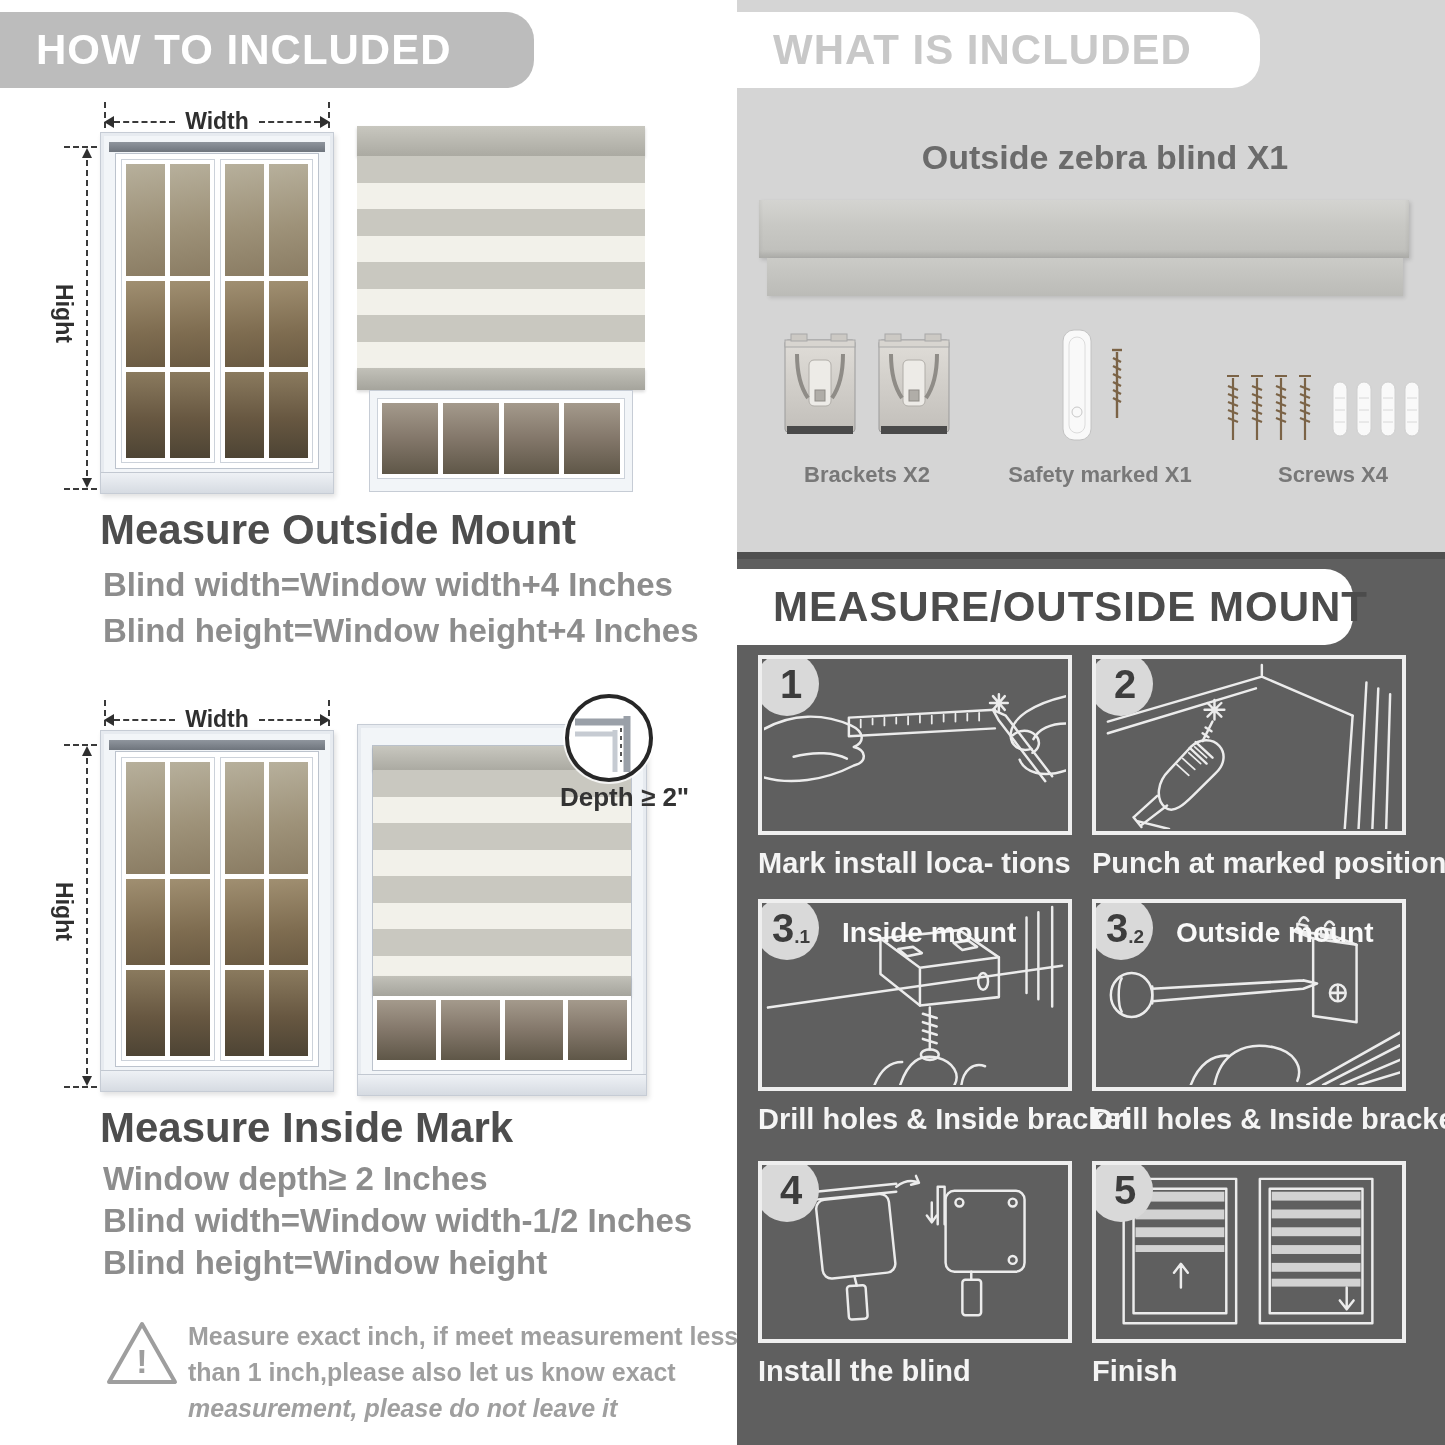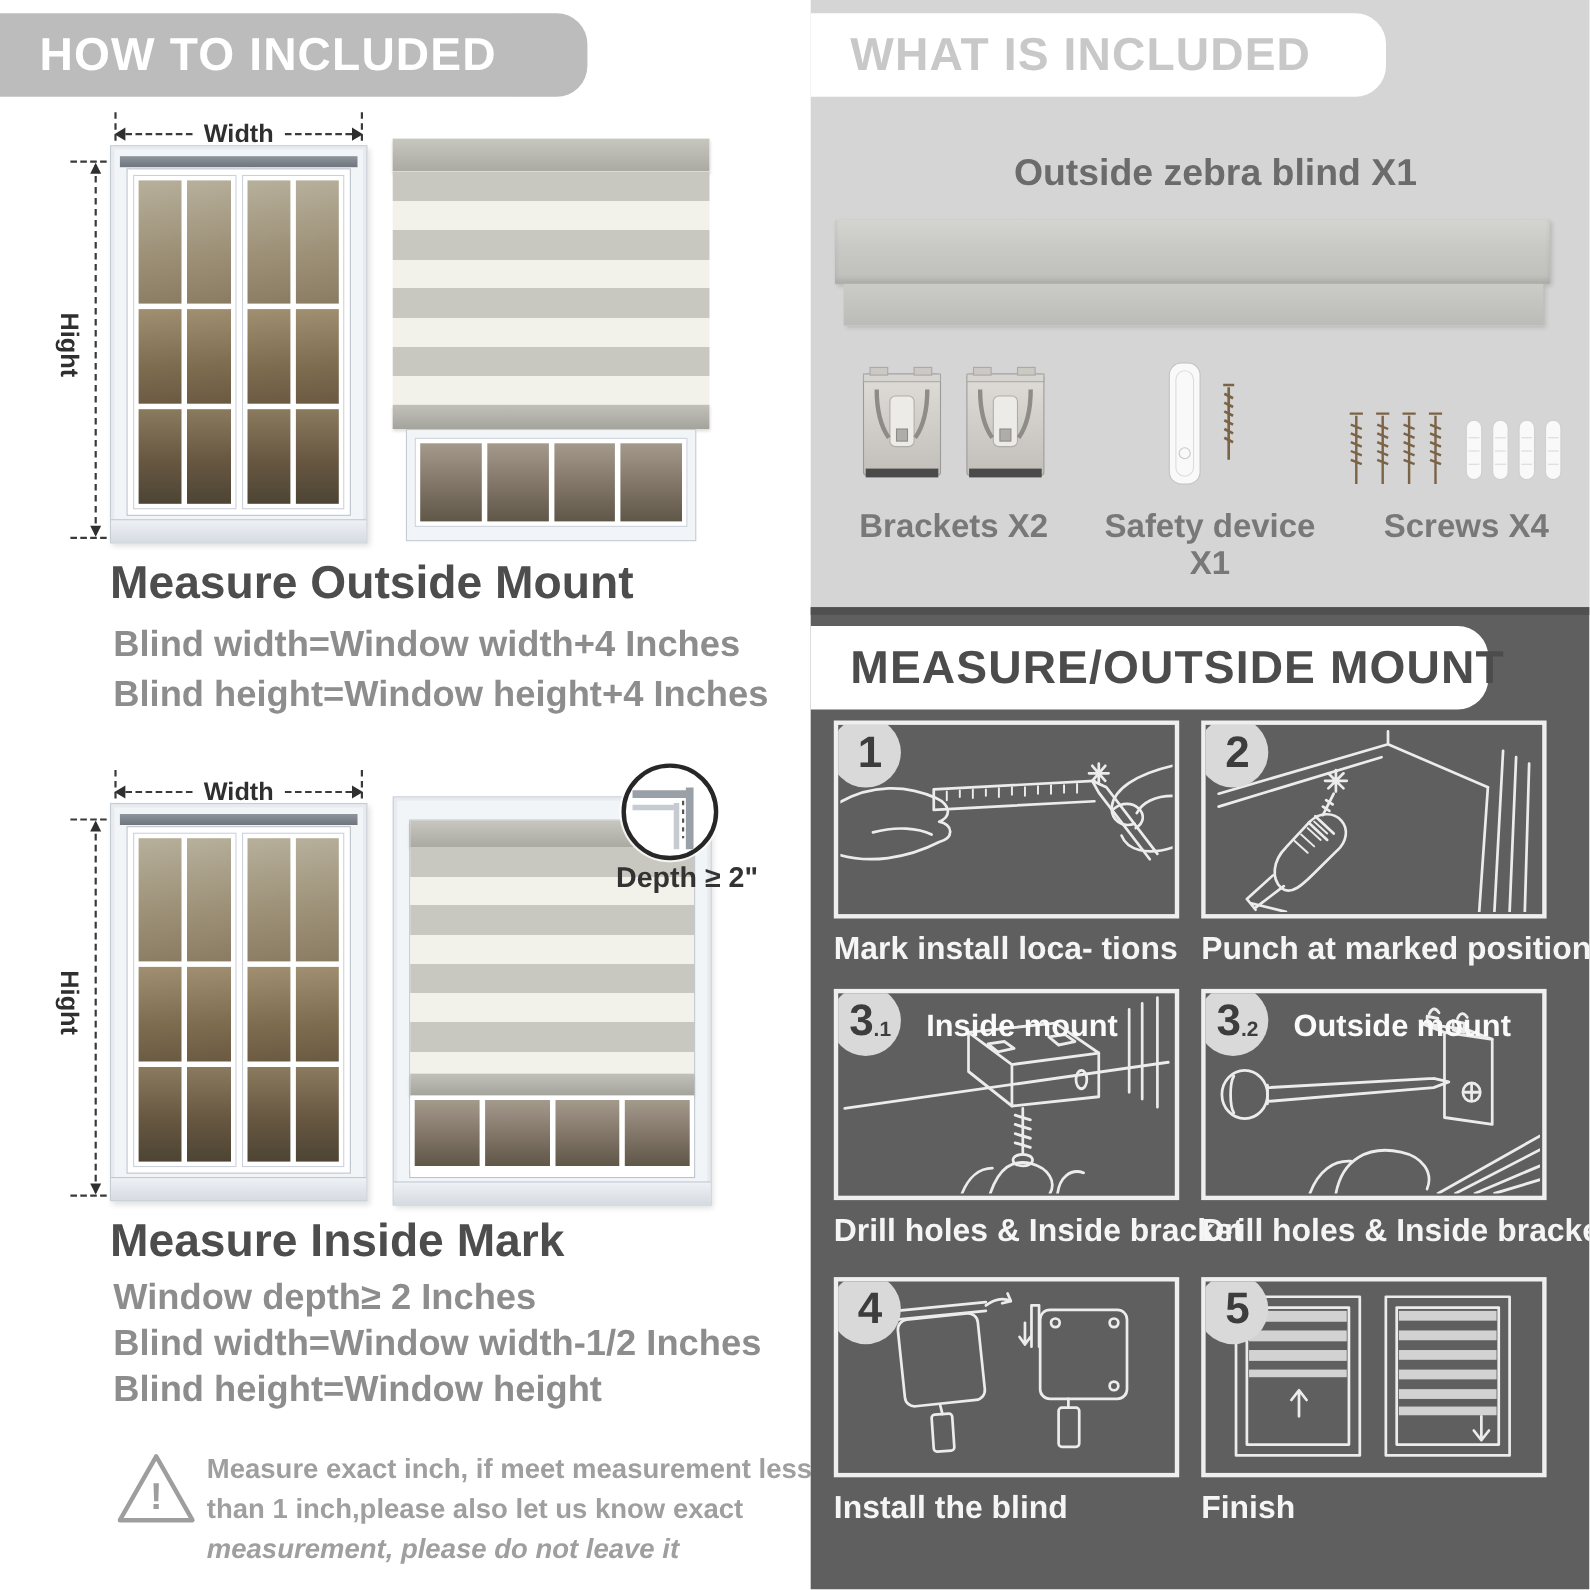--- a/index.html
+++ b/index.html
@@ -68,21 +68,21 @@
   
   #panelA { position:absolute; left:737px; top:0; width:708px; height:552px; background:#d5d5d5;padding-left:28px; }
   #panelB { position:absolute; left:737px; top:552px; width:708px; height:893px; background:#5f5f5f; border-top:7px solid #505050; box-sizing:border-box; }
 
   .blind-name { position:absolute; left:0; width:100%; top:138px; text-align:center; font-weight:bold; font-size:34px; color:#6b6b6b; }
   .headrail-main { position:absolute; left:22px; top:200px; width:650px; height:58px;
     background:linear-gradient(180deg,#d4d4d1 0%,#c8c8c4 45%,#bebeba 100%);
     box-shadow:inset 0 -4px 5px rgba(0,0,0,0.10), 2px 2px 4px rgba(0,0,0,0.14); }
   .headrail-lower { position:absolute; left:30px; top:258px; width:636px; height:38px;
     background:linear-gradient(180deg,#cbcbc7,#bbbbb7); box-shadow:2px 2px 4px rgba(0,0,0,0.12); }
-  .item-label { position:absolute; top:462px; text-align:center; font-weight:bold; font-size:30px; color:#787878; }
+  .item-label { position:absolute; top:462px; text-align:center; font-weight:bold; font-size:22px; color:#787878; }
 
   
   .step-panel { position:absolute; width:314px; border:4px solid #efefef; box-sizing:border-box; overflow:hidden; background:#5f5f5f; }
   .step-badge { position:absolute; left:-7px; top:-7px; width:64px; height:64px; border-radius:50%;
     background:#d9d9d9; display:flex; align-items:center; justify-content:center; }
   .step-badge .bnum { font-weight:bold; font-size:40px; color:#3d3d3d; padding-left:8px; }
   .step-badge .bsub { font-weight:bold; font-size:19px; color:#3d3d3d; margin-top:18px; }
   .step-tag { position:absolute; left:80px; top:14px; font-weight:bold; font-size:28px; color:#fafafa; white-space:nowrap; }
   .step-cap { position:absolute; width:330px; font-weight:bold; font-size:29px; color:#f5f5f5; white-space:nowrap; }
   .ill { position:absolute; inset:2px; width:calc(100% - 4px); height:calc(100% - 4px); }
@@ -276,21 +276,21 @@
       <rect x="14" y="11" width="16" height="96" rx="8" fill="none" stroke="#dcdcdc"></rect>
       <circle cx="22" cy="86" r="5" fill="none" stroke="#c8c8c8"></circle>
       <g stroke="#7b6346" stroke-width="2.4" fill="none">
         <path d="M62,26 V84"></path>
         <path d="M58,32 L66,36 M58,40 L66,44 M58,48 L66,52 M58,56 L66,60 M58,64 L66,68 M58,72 L66,76"></path>
         <path d="M57,24 H67"></path>
         <path d="M62,84 L62,92"></path>
       </g>
     </svg>
   </div>
-  <div class="item-label" style="left:248px; width:230px;">Safety device X1</div>
+  <div class="item-label" style="left:248px; width:230px;">Safety marked X1</div>
 
   <div class="abs" style="left:478px; top:368px; width:212px; height:82px;">
     <svg width="212" height="82" viewBox="0 0 212 82">
       <g stroke="#7b6346" stroke-width="2.2" fill="none">
         <path d="M12,8 H24 M18,10 V62 M13,18 L23,22 M13,26 L23,30 M13,34 L23,38 M13,42 L23,46 M13,50 L23,54 M18,62 L18,72"></path>
         <path d="M36,8 H48 M42,10 V62 M37,18 L47,22 M37,26 L47,30 M37,34 L47,38 M37,42 L47,46 M37,50 L47,54 M42,62 L42,72"></path>
         <path d="M60,8 H72 M66,10 V62 M61,18 L71,22 M61,26 L71,30 M61,34 L71,38 M61,42 L71,46 M61,50 L71,54 M66,62 L66,72"></path>
         <path d="M84,8 H96 M90,10 V62 M85,18 L95,22 M85,26 L95,30 M85,34 L95,38 M85,42 L95,46 M85,50 L95,54 M90,62 L90,72"></path>
       </g>
       <g fill="rgba(255,255,255,0.85)" stroke="#cfcfcf">

